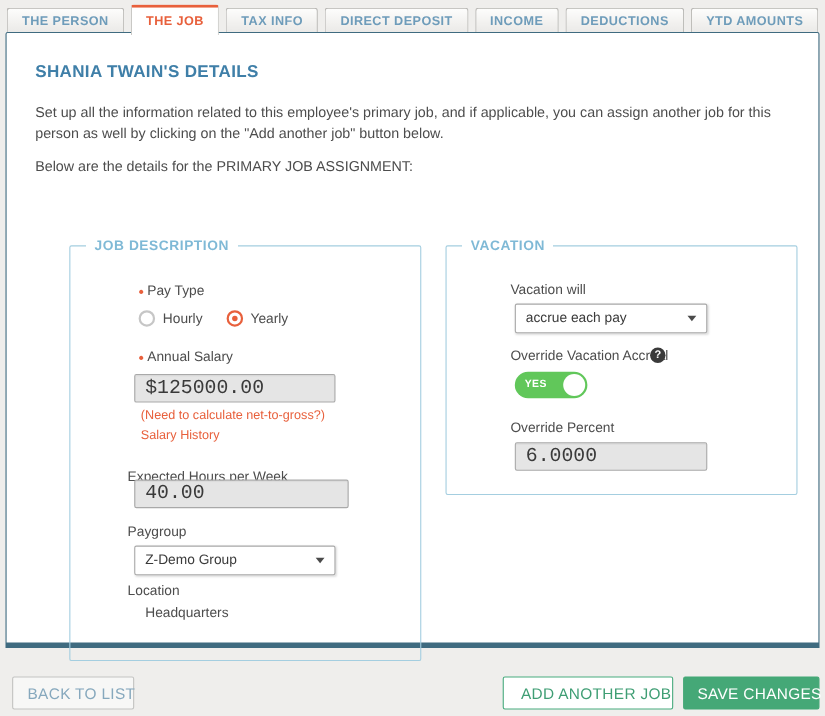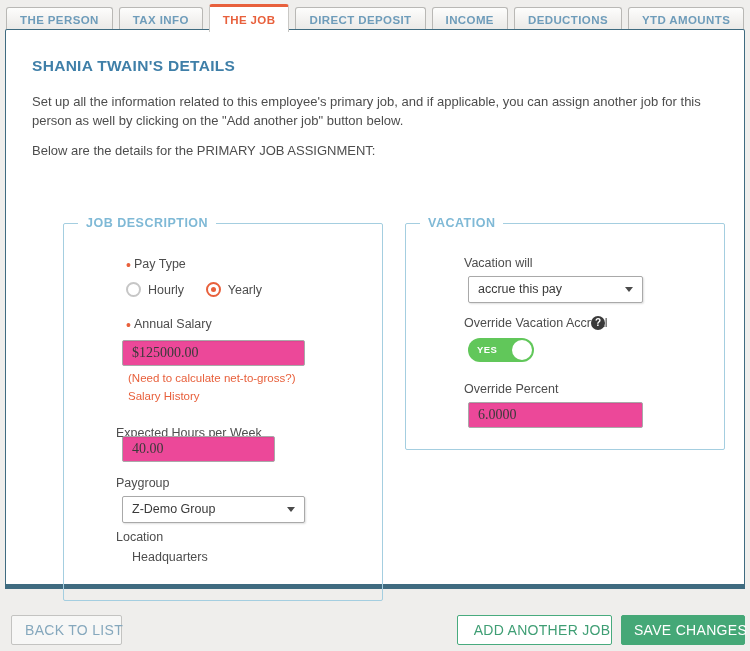--- a/index.html
+++ b/index.html
@@ -136,26 +136,26 @@
     color: #e8603c;
     font-size: 14px;
     line-height: 1;
     margin-right: 3px;
     position: relative;
     top: 2px;
   }
   .txtinput {
     position: absolute;
     height: 26px;
-    background: #ec4899;
+    background: #e5e5e5;
     border: 1px solid #a9a9a9;
     border-radius: 2px;
     box-sizing: border-box;
-    font-family: Liberation Serif, serif;
-    font-size: 14px;
+    font-family: Liberation Mono, monospace;
+    font-size: 18px;
     color: #3a3a3a;
     padding: 0 9px;
     line-height: 24px;
     box-shadow: inset 0 1px 1px rgba(0,0,0,.06);
   }
   .selwrap {
     position: absolute;
     height: 27px;
     background: #fff;
     border: 1px solid #a9a9a9;
@@ -306,25 +306,25 @@
     color: #ffffff;
   }
 </style>
 </head>
 <body>
 
 <div class="tabbar">
   <div class="tab">
       <span>THE PERSON</span>
     </div>
-  <div class="tab">
-      <span>TAX INFO</span>
-    </div>
   <div class="tab active">
       <span>THE JOB</span>
+    </div>
+  <div class="tab">
+      <span>TAX INFO</span>
     </div>
   <div class="tab">
       <span>DIRECT DEPOSIT</span>
     </div>
   <div class="tab">
       <span>INCOME</span>
     </div>
   <div class="tab">
       <span>DEDUCTIONS</span>
     </div>
@@ -361,41 +361,41 @@
       <div class="fld-label" style="left:62px; top:86px;">
         <span class="req-star">•</span><span>Annual Salary</span>
       </div>
 
       <div class="txtinput" style="left:58px; top:110px; width:183px;">$125000.00</div>
 
       <a class="orangelink" style="left:64px; top:142px;">(Need to calculate net-to-gross?)</a>
       <a class="orangelink" style="left:64px; top:160px;">Salary History</a>
 
       <div class="fld-label" style="left:52px; top:196px;">Expected Hours per Week</div>
-      <div class="txtinput" style="left:58px; top:206px; width:153px;">40.00</div>
+      <div class="txtinput" style="left:58px; top:206px; width:195px;">40.00</div>
 
       <div class="fld-label" style="left:52px; top:246px;">Paygroup</div>
       <div class="selwrap" style="left:58px; top:266px; width:183px;">
         <span class="seltext">Z-Demo Group</span>
         <span class="caret"></span>
       </div>
 
       <div class="fld-label" style="left:52px; top:300px;">Location</div>
       <div class="plain-value" style="left:68px; top:320px;">Headquarters</div>
 
     </div>
   </fieldset>
 
   <fieldset class="group" id="vac-group">
     <legend>VACATION</legend>
     <div class="group-inner">
 
       <div class="fld-label" style="left:58px; top:26px;">Vacation will</div>
       <div class="selwrap" style="left:62px; top:46px; width:175px;">
-        <span class="seltext">accrue this pay</span>
+        <span class="seltext">accrue each pay</span>
         <span class="caret"></span>
       </div>
 
       <div class="fld-label" style="left:58px; top:86px;">Override Vacation Accrual</div>
       <div class="helpicon" style="left:185px; top:86px;">?</div>
 
       <div class="toggle" style="left:62px; top:108px;">
         <span class="tg-text">YES</span>
         <span class="knob"></span>
       </div>

